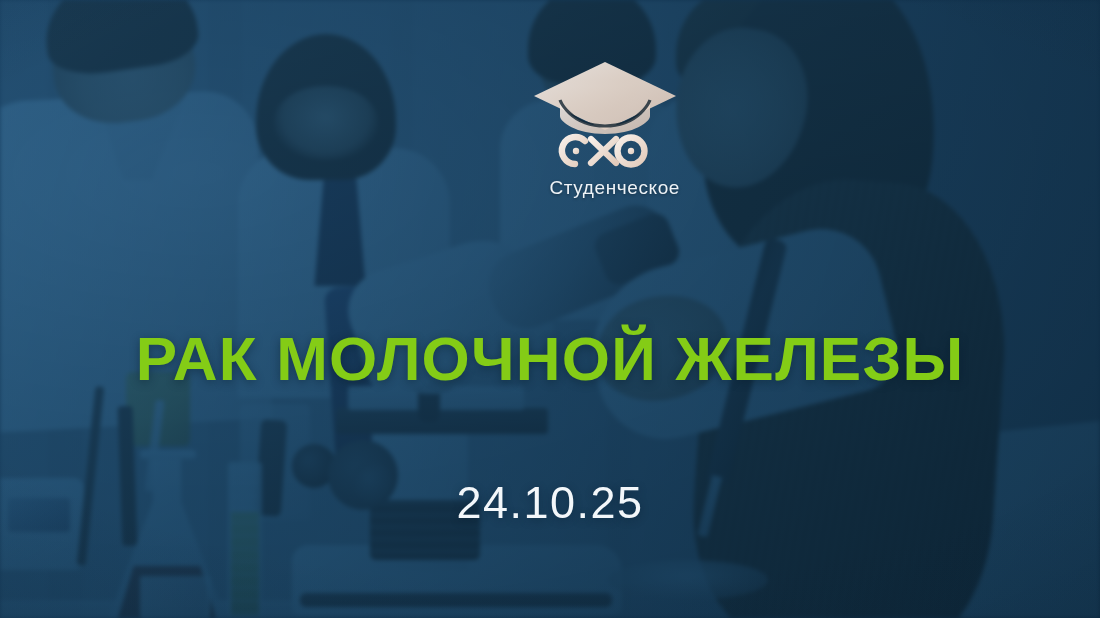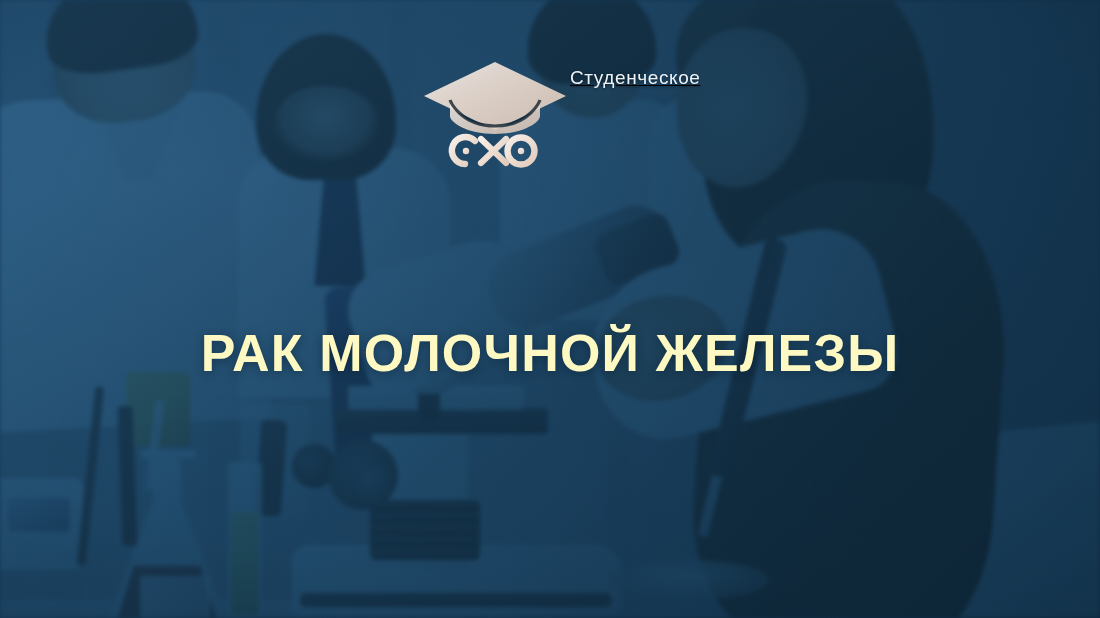--- a/index.html
+++ b/index.html
@@ -380,24 +380,23 @@
     position: absolute;
     inset: 0;
     display: flex;
     flex-direction: column;
     align-items: center;
   }
 
   .logo-block {
     margin-top: 60px;
     display: flex;
-    flex-direction: row;
-    align-items: flex-start;
+    flex-direction: column;
+    align-items: flex-end;
     width: 260px;
-    text-decoration: underline;
   }
 
   .logo-mark {
     position: relative;
     width: 150px;
     height: 110px;
   }
   .logo-mark svg { display: block; width: 150px; height: 110px; }
 
   .logo-caption {
@@ -409,22 +408,22 @@
     letter-spacing: .6px;
     font-weight: 400;
     text-shadow: 0 1px 3px rgba(0,0,0,.35);
   }
 
   .title {
     position: absolute;
     left: 0; right: 0;
     top: 326px;
     text-align: center;
-    color: #fef9c3;
-    font-size: 52px;
+    color: #84cc16;
+    font-size: 62px;
     font-weight: 700;
     letter-spacing: 1.2px;
     line-height: 1.05;
     text-shadow: 0 2px 10px rgba(6,26,42,.45);
   }
 
   .date {
     position: absolute;
     left: 0; right: 0;
     top: 477px;
@@ -538,14 +537,15 @@
           <path d="M61,79 L86,103 M86,79 L61,103" stroke="url(#monoGrad)" stroke-width="6.2" stroke-linecap="round"></path>
           <path d="M66,91 L81,91" stroke="url(#monoGrad)" stroke-width="5.6" stroke-linecap="round"></path>
         </svg>
       </div>
       <div class="logo-caption">
         <div>Студенческое</div>
       </div>
     </div>
 
     <div class="title">РАК МОЛОЧНОЙ ЖЕЛЕЗЫ</div>
+    <div class="date">24.10.25</div>
   </div>
 </div>
 
 </body></html>

